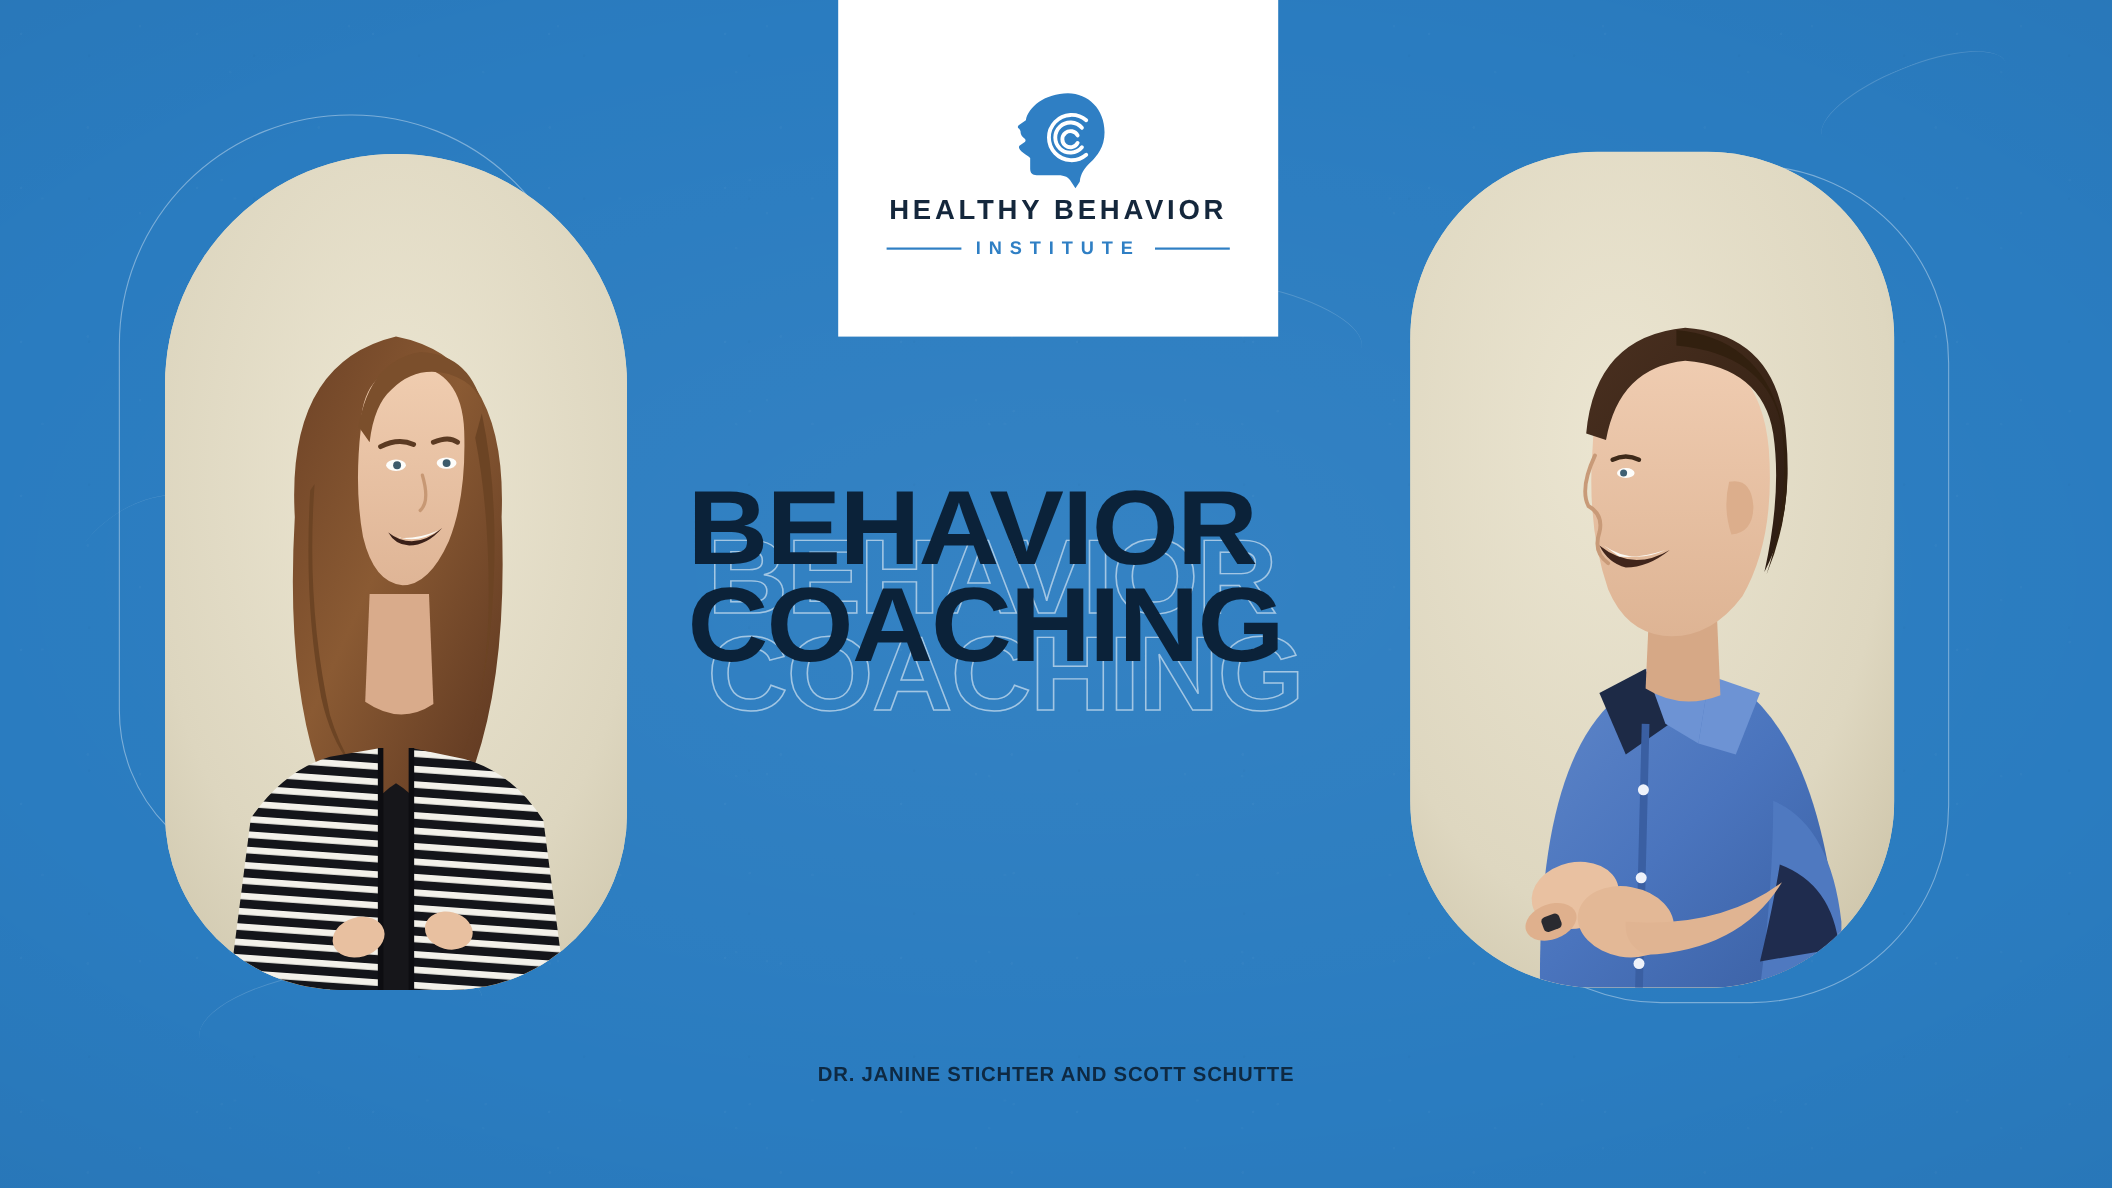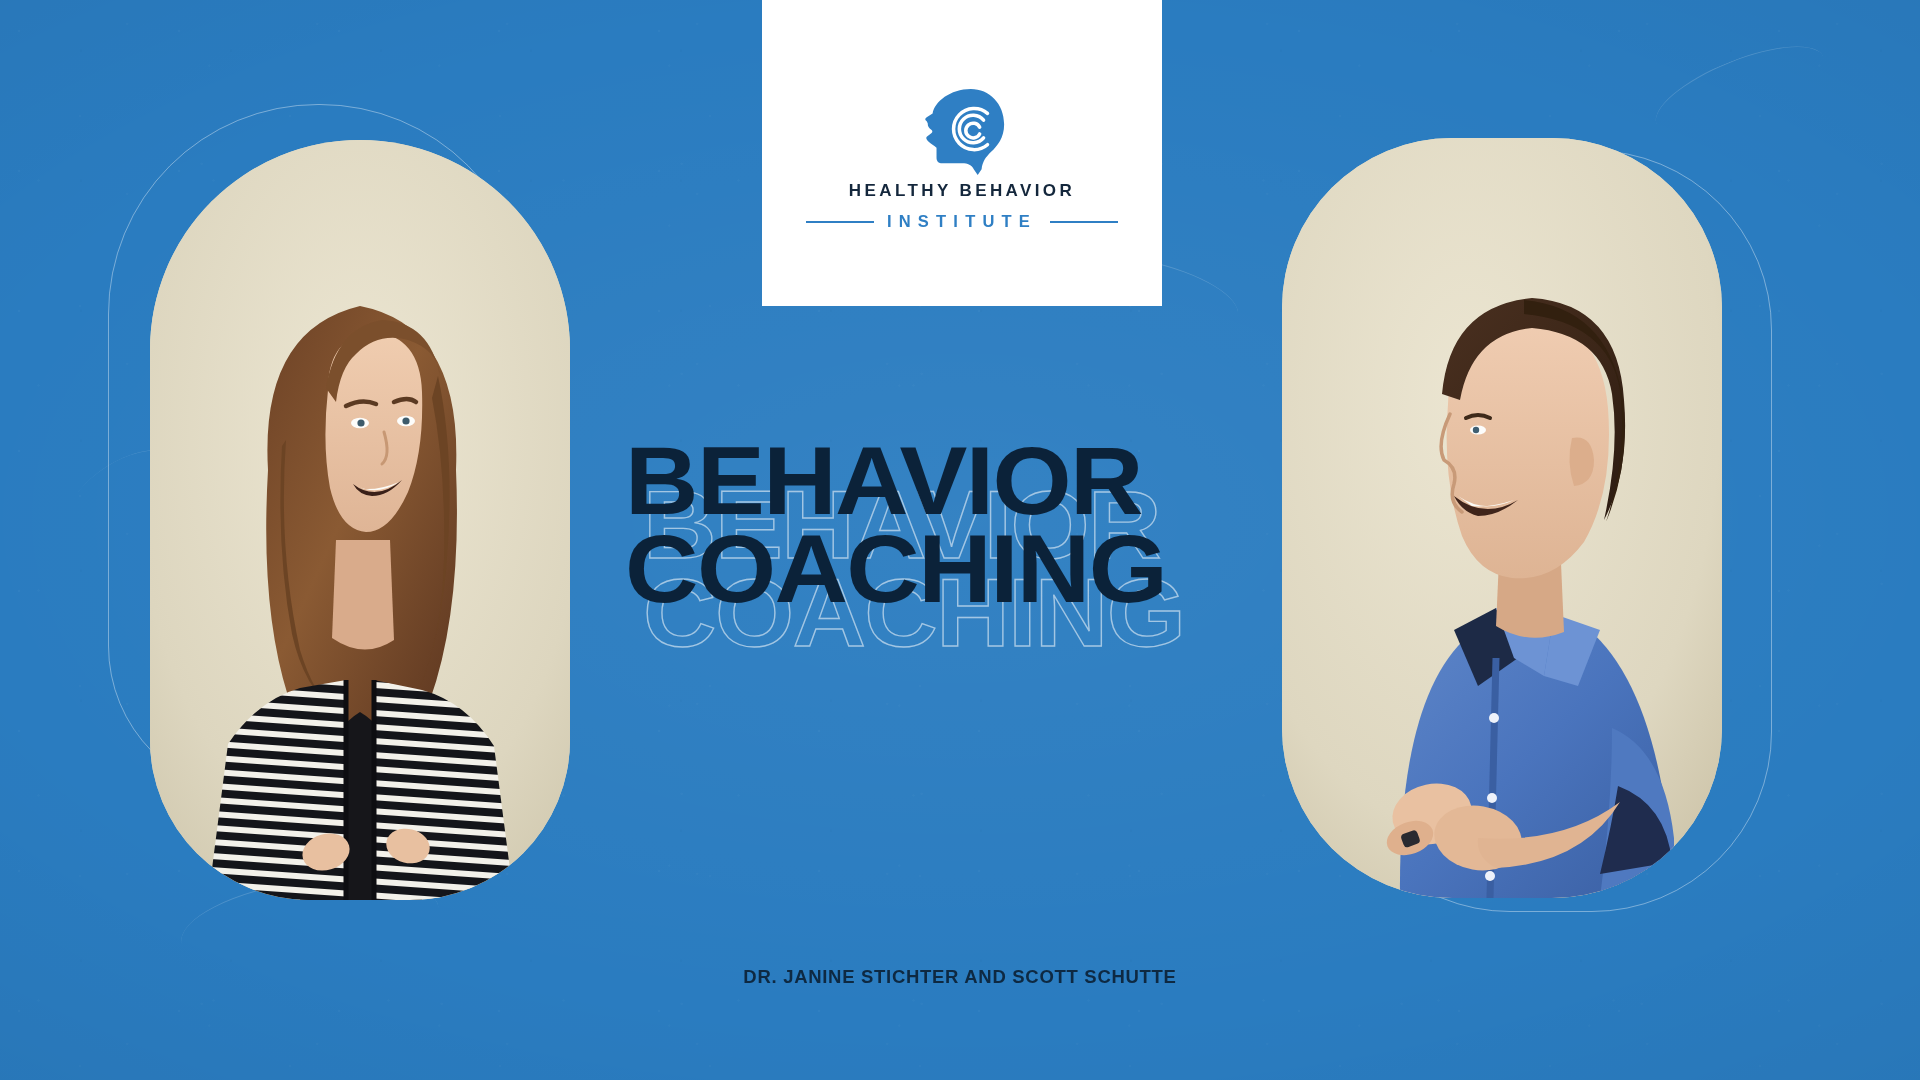--- a/index.html
+++ b/index.html
@@ -60,21 +60,21 @@
   .photo{position:absolute;inset:0;}
 
   
   .logo-card{
     position:absolute;left:762px;top:0;width:400px;height:306px;
     background:#ffffff;display:flex;flex-direction:column;
     align-items:center;justify-content:center;
   }
   .logo-mark{width:98px;height:98px;margin-top:8px;}
   .logo-word{
-    font-size:17px;letter-spacing:3.4px;font-weight:700;
+    font-size:25px;letter-spacing:3.4px;font-weight:700;
     color:#14273c;font-family:"Liberation Sans", sans-serif;white-space:nowrap;
   }
   .logo-sub-row{display:flex;align-items:center;gap:13px;margin-top:11px;justify-content:center;}
   .logo-rule{width:68px;height:2px;background:#2f7fc4;}
   .logo-sub{
     font-size:16.5px;letter-spacing:7.2px;font-weight:700;color:#2f7fc4;
     font-family:"Liberation Sans", sans-serif;white-space:nowrap;
   }
 
   

